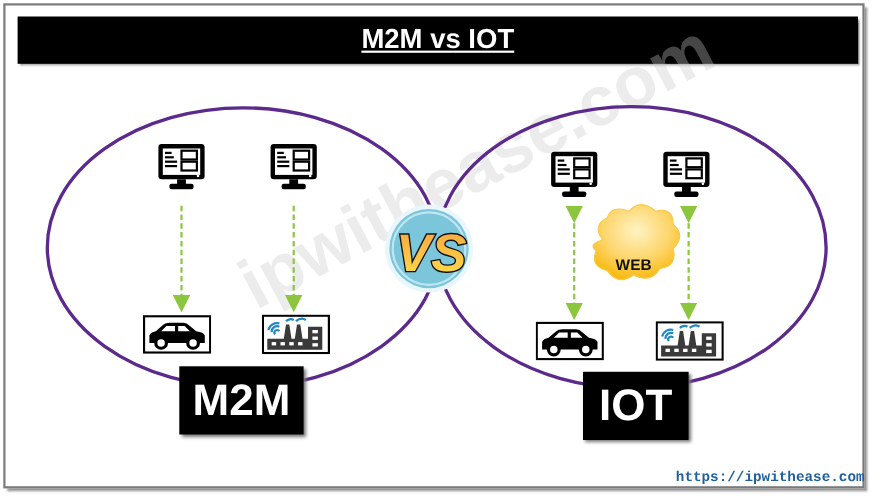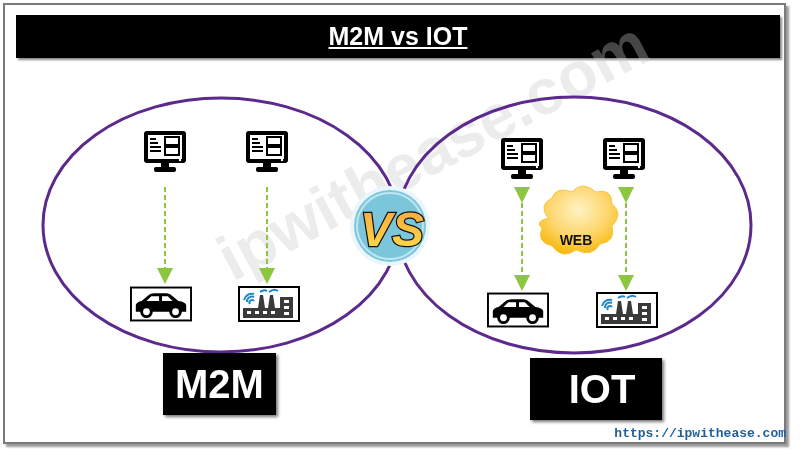--- a/index.html
+++ b/index.html
@@ -1,23 +1,23 @@
 <!DOCTYPE html>
 <html><head>
 <meta charset="utf-8">
 <style>
   html,body{margin:0;padding:0;background:#ffffff;}
   body{width:800px;height:455px;position:relative;overflow:hidden;font-family:"Liberation Sans",sans-serif;}
   .frame{position:absolute;left:3px;top:3px;width:783px;height:441px;border:2px solid #7a7a7a;box-shadow:3px 3px 2px #9a9a9a;background:#fff;box-sizing:border-box;}
   .title-bar{position:absolute;left:16px;top:15px;width:764px;height:43px;background:#000;box-shadow:2px 2px 2px #888;display:flex;align-items:center;justify-content:center;}
   .title-text{color:#fff;font-weight:bold;font-size:25px;letter-spacing:0px;font-family:"Liberation Sans",sans-serif;text-decoration:underline;}
   svg.diagram{position:absolute;left:0;top:0;}
-  .label-box{position:absolute;background:#000;color:#fff;font-weight:bold;display:flex;align-items:center;justify-content:center;box-shadow:2px 2px 3px #777;font-family:"Liberation Sans",sans-serif;margin-top:20px;}
+  .label-box{position:absolute;background:#000;color:#fff;font-weight:bold;display:flex;align-items:center;justify-content:center;box-shadow:2px 2px 3px #777;font-family:"Liberation Sans",sans-serif;}
   .m2m-label{left:163px;top:333px;width:113px;height:62px;font-size:40px;}
-  .iot-label{left:530px;top:338px;width:120px;height:62px;font-size:40px;padding-left:12px;}
+  .iot-label{left:530px;top:338px;width:96px;height:62px;font-size:40px;}
   .url{position:absolute;right:14px;top:426px;color:#1f5f9e;font-weight:bold;font-size:13px;font-family:Liberation Mono, monospace;}
   .watermark{position:absolute;left:205px;top:230px;transform:rotate(-28deg);transform-origin:left top;color:rgba(200,200,200,0.35);font-size:64px;font-weight:bold;white-space:nowrap;font-family:"Liberation Sans",sans-serif;pointer-events:none;}
   .web-text{font-family:"Liberation Sans",sans-serif;font-weight:bold;}
 </style>
 </head>
 <body>
 
 <div class="frame"></div>
 
 <div class="title-bar">

